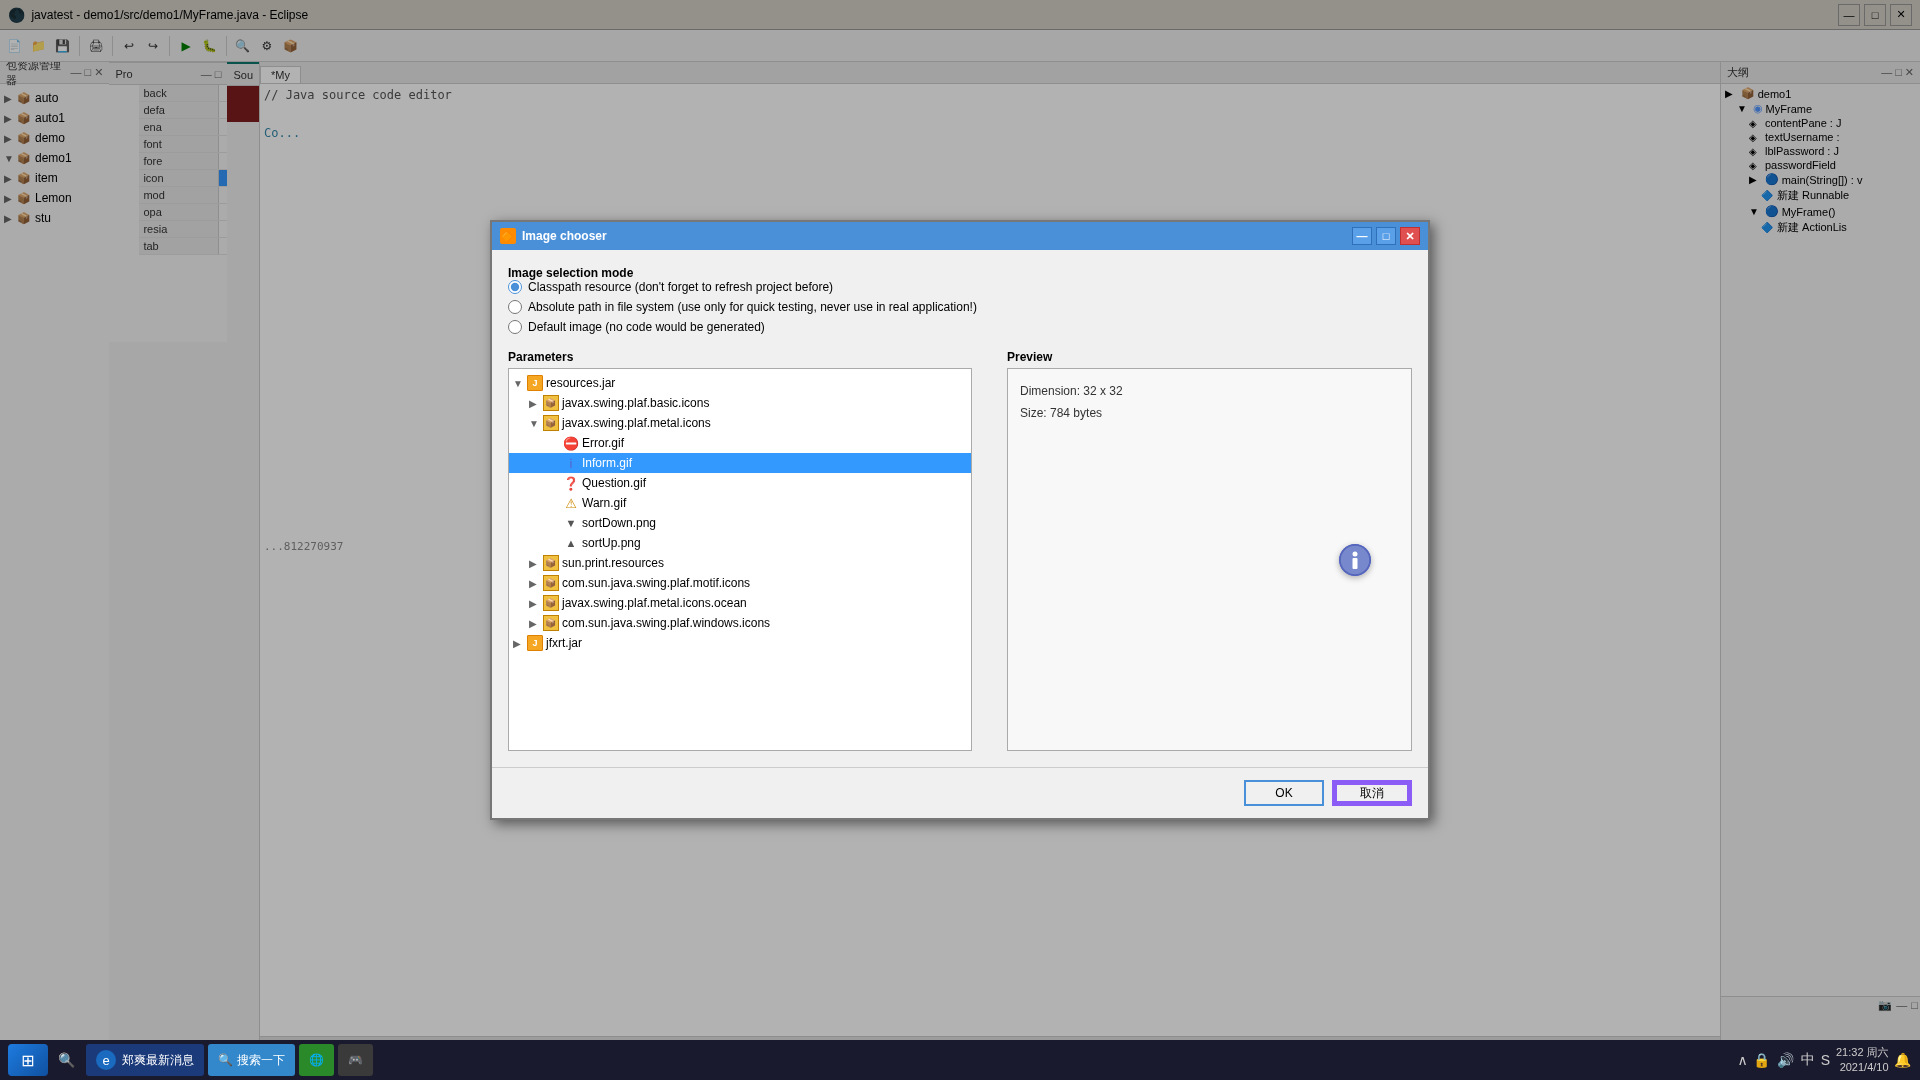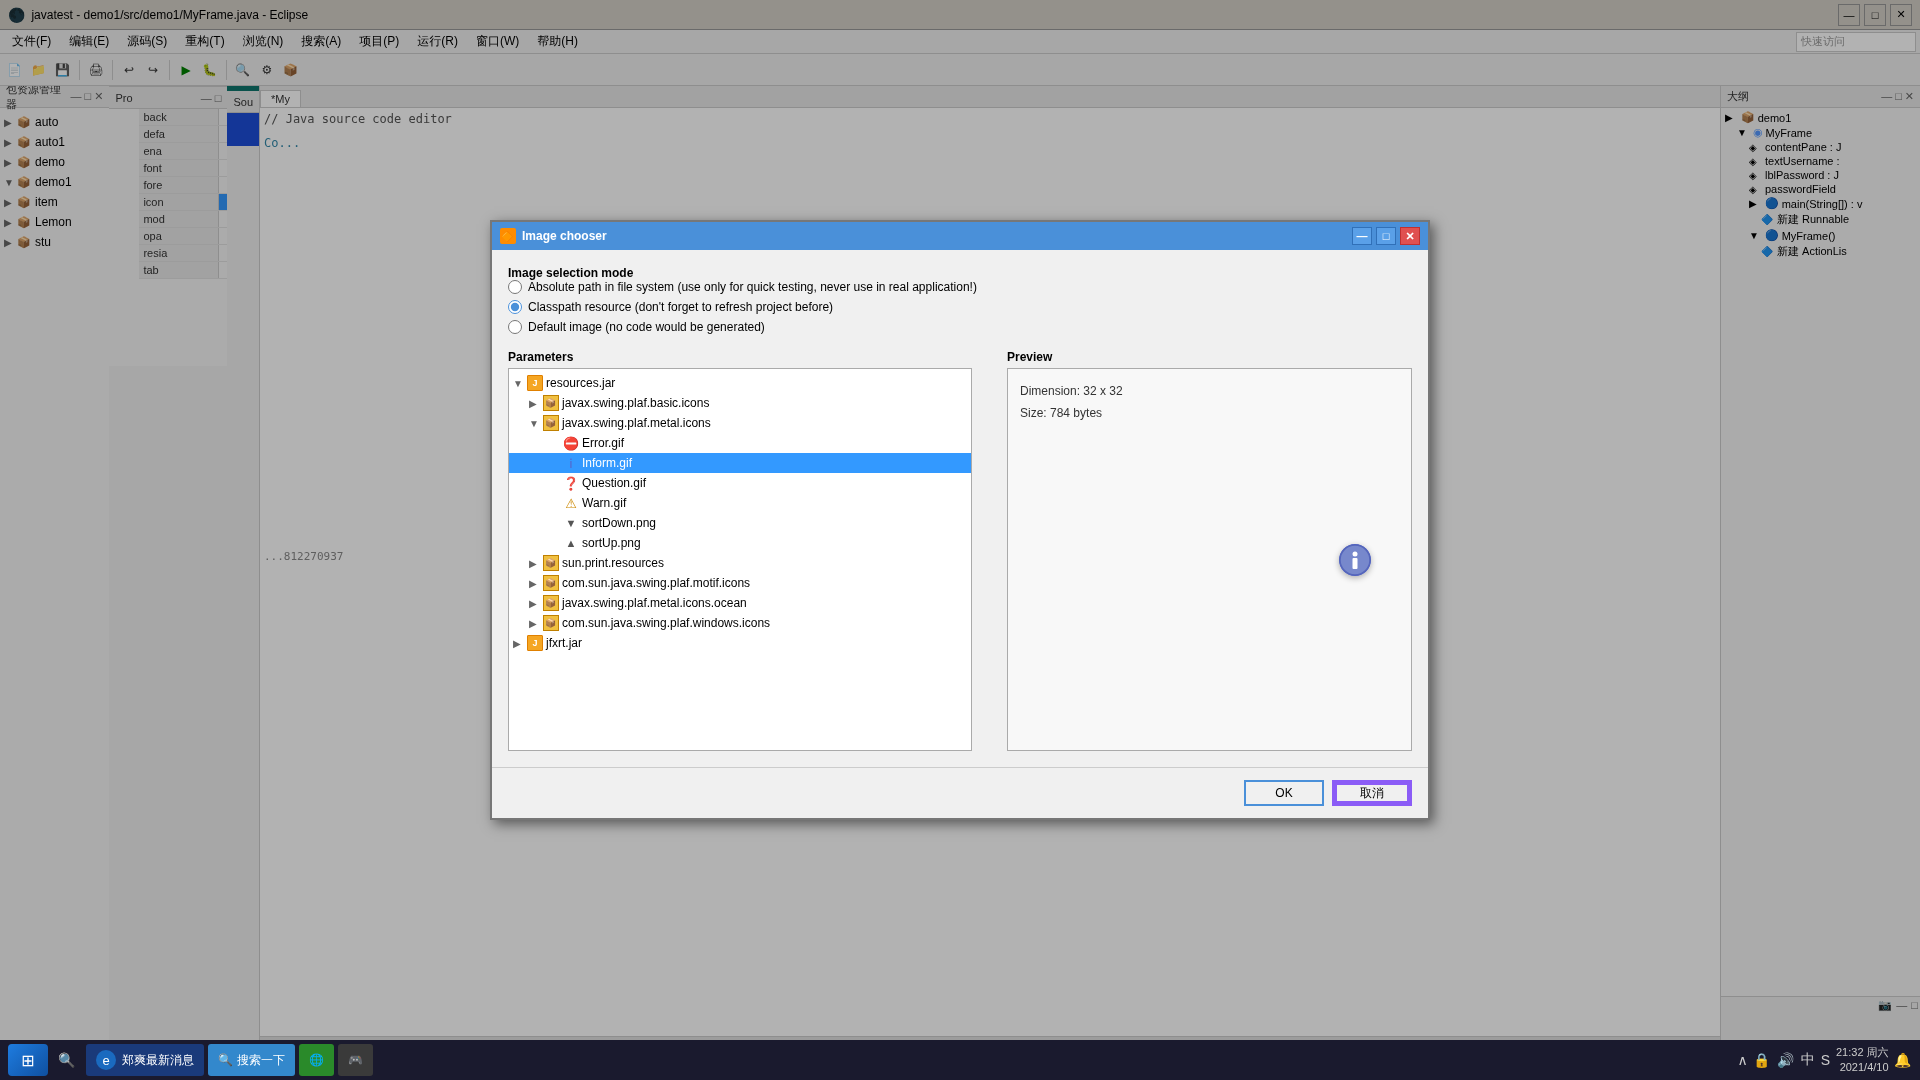--- a/index.html
+++ b/index.html
@@ -500,22 +500,22 @@
     }
     .props-val {
       flex: 1;
       padding: 2px 4px;
       color: #000;
     }
     .props-val.selected { background: #3399ff; color: #fff; }
 
     .source-section {
       height: 60px;
-      background: #1d4ed8;
-      border-top: 5px solid #0f766e;
+      background: #7f1d1d;
+      border-top: 2px solid #0f766e;
       display: flex;
       flex-direction: column;
     }
 
     
     .outline-tree { overflow: auto; flex: 1; padding: 2px 0; }
     .outline-item {
       display: flex; align-items: center;
       padding: 1px 4px;
       font-size: 11px; cursor: pointer; color: #000;
@@ -533,36 +533,20 @@
       <span style="font-size:14px;">🌑</span>
       <span>javatest - demo1/src/demo1/MyFrame.java - Eclipse</span>
     </div>
     <div class="title-bar-controls">
       <div class="title-btn">—</div>
       <div class="title-btn">□</div>
       <div class="title-btn">✕</div>
     </div>
   </div>
 
-  <div class="menu-bar">
-    <span class="menu-item">文件(F)</span>
-    <span class="menu-item">编辑(E)</span>
-    <span class="menu-item">源码(S)</span>
-    <span class="menu-item">重构(T)</span>
-    <span class="menu-item">浏览(N)</span>
-    <span class="menu-item">搜索(A)</span>
-    <span class="menu-item">项目(P)</span>
-    <span class="menu-item">运行(R)</span>
-    <span class="menu-item">窗口(W)</span>
-    <span class="menu-item">帮助(H)</span>
-    <div style="flex:1;"></div>
-    <div style="display:flex;align-items:center;border:1px solid #ccc;padding:0 4px;width:120px;height:20px;background:#fff;">
-      <span style="font-size:11px;color:#999;">快速访问</span>
-    </div>
-  </div>
 
   <div class="toolbar">
     <div class="toolbar-btn">📄</div>
     <div class="toolbar-btn">📁</div>
     <div class="toolbar-btn">💾</div>
     <div class="toolbar-sep"></div>
     <div class="toolbar-btn">🖨</div>
     <div class="toolbar-sep"></div>
     <div class="toolbar-btn">↩</div>
     <div class="toolbar-btn">↪</div>
@@ -688,21 +672,21 @@
     </div>
 
     <div class="editor-area">
       <div class="editor-tabs">
         <div class="editor-tab active">
           <span>*My</span>
         </div>
       </div>
       <div class="editor-content">
         <div style="color:#555;">// Java source code editor</div>
-        <div style="margin-top:10px;color:#3388aa;">Co...</div>
+        <div style="margin-top:24px;color:#3388aa;">Co...</div>
         <div style="margin-top:400px;color:#888;font-size:11px;">...812270937</div>
       </div>
       <div class="bottom-info">
         <span>@ Java</span>
         <span style="margin-left:12px;">&lt;已终</span>
       </div>
     </div>
 
     <div class="right-panels">
       <div class="outline-panel">
@@ -798,26 +782,26 @@
         <div class="dialog-ctrl-btn close-btn">✕</div>
       </div>
     </div>
 
     <div class="dialog-body">
 
       <div class="section-title">Image selection mode</div>
 
       <div class="radio-group">
         <label class="radio-item">
+          <input type="radio" class="radio-input" name="imgMode" checked="" style="">
+          <span>Classpath resource (don't forget to refresh project before)</span>
+        </label>
+        <label class="radio-item">
           <input type="radio" class="radio-input" name="imgMode" style="">
           <span>Absolute path in file system (use only for quick testing, never use in real application!)</span>
-        </label>
-        <label class="radio-item">
-          <input type="radio" class="radio-input" name="imgMode" checked="" style="">
-          <span>Classpath resource (don't forget to refresh project before)</span>
         </label>
         <label class="radio-item">
           <input type="radio" class="radio-input" name="imgMode" style="">
           <span>Default image (no code would be generated)</span>
         </label>
       </div>
 
       <div class="dialog-main">
 
         <div class="params-panel">

